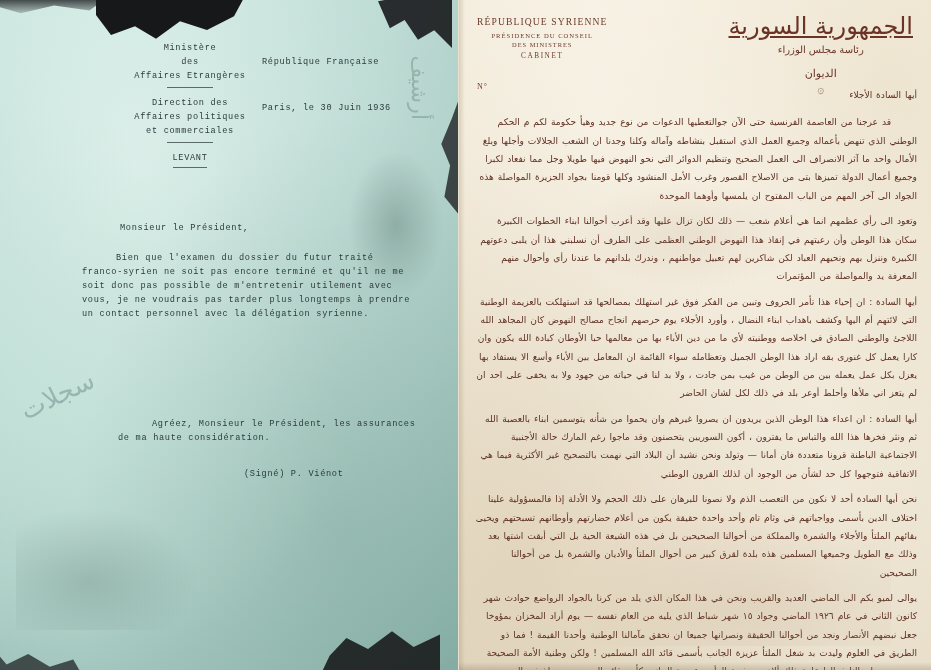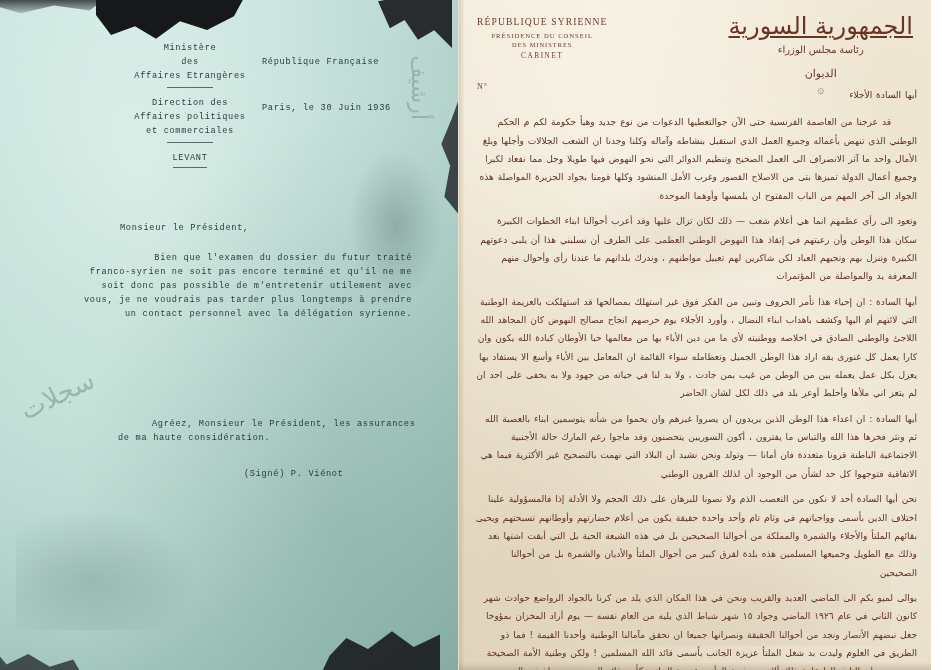--- a/index.html
+++ b/index.html
@@ -183,21 +183,21 @@
     margin-left: 38px;
   }
   .l-body {
     position: absolute;
     left: 82px;
     top: 252px;
     width: 330px;
   }
   .l-body p {
     margin: 0 0 15px 0;
-    text-align: right;
+    text-align: left;
   }
   .l-body p .ind { display: inline-block; width: 34px; }
   .l-close {
     position: absolute;
     left: 82px;
     top: 418px;
     width: 330px;
     margin-left: 36px;
   }
   .l-close p { margin: 0; }

